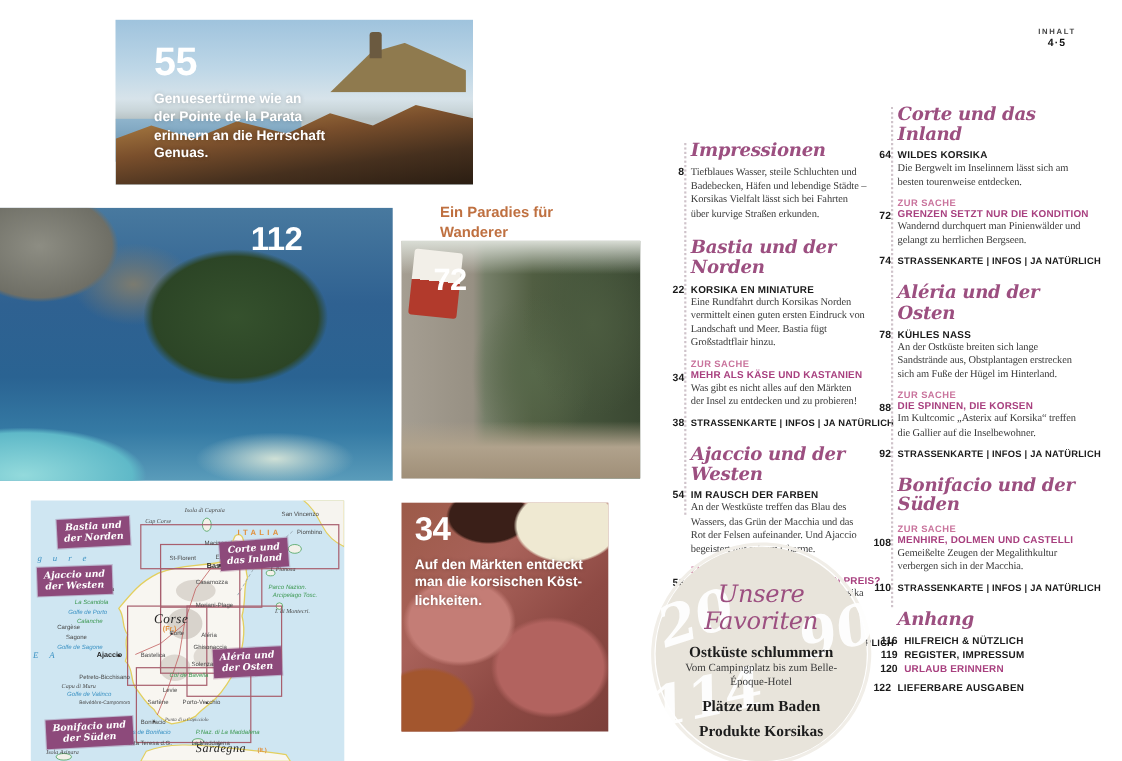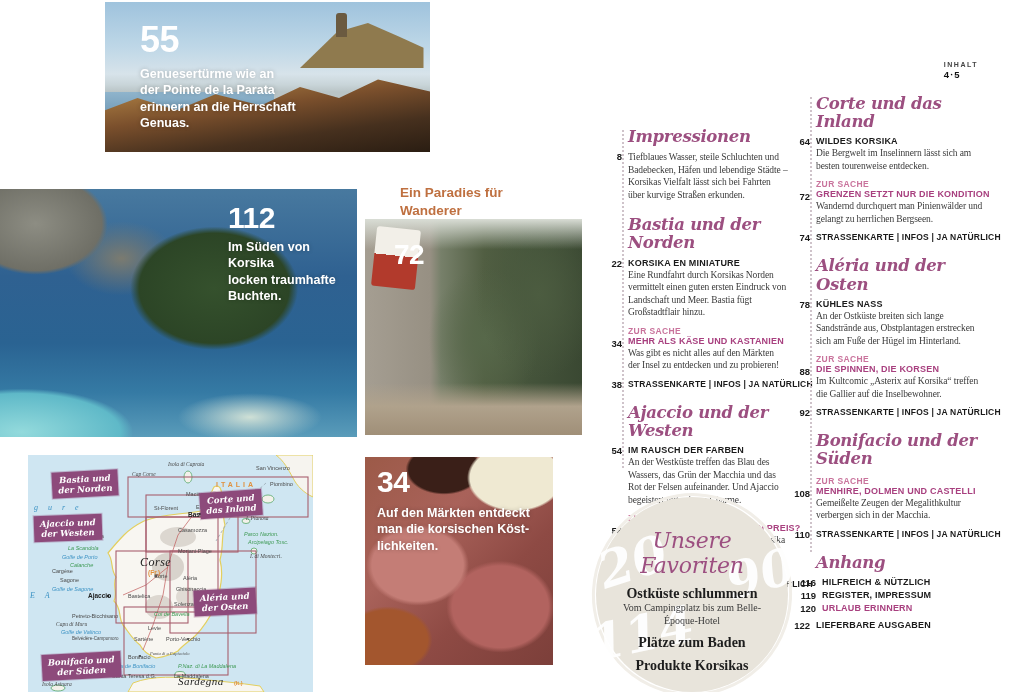--- a/index.html
+++ b/index.html
@@ -6,21 +6,21 @@
   body{width:1020px;height:692px;position:relative;overflow:hidden;background:#ffffff;
        font-family:"Liberation Sans",sans-serif;color:#1a1a1a;}
 
   
   .photo{position:absolute;overflow:hidden;}
   .photo-num{position:absolute;color:#fff;font-weight:bold;line-height:1;z-index:3;
              font-family:"Liberation Sans",sans-serif;letter-spacing:-0.5px;}
   .photo-cap{position:absolute;color:#fff;font-weight:bold;font-size:12.5px;line-height:1.3;
              white-space:pre-line;z-index:3;text-shadow:0 0 4px rgba(0,0,0,.25);}
 
-  .p-tower{left:105px;top:2px;width:325px;height:150px;
+  .p-tower{left:105px;top:18px;width:325px;height:150px;
     background:linear-gradient(180deg,#9fc3dd 0%,#bed7e7 30%,#d7e3ea 48%,#c9d5d9 55%,#b9c4c6 60%);}
   .p-tower .rocks{position:absolute;left:0;right:0;bottom:0;height:62%;
     background:linear-gradient(172deg,#c49a5e 0%,#a97c42 25%,#7a4f2c 50%,#46301e 75%,#2a1d12 100%);
     clip-path:polygon(0 55%,10% 42%,22% 55%,34% 38%,48% 50%,60% 30%,72% 42%,84% 22%,100% 35%,100% 100%,0 100%);}
   .p-tower .sea{position:absolute;left:0;bottom:14%;width:52%;height:26%;
     background:linear-gradient(180deg,#8fb4cc,#5d89a8);}
   .p-tower .tower{position:absolute;left:71%;top:7%;width:11px;height:24px;background:#6b5a40;
     border-radius:3px 3px 0 0;}
   .p-tower .hill{position:absolute;left:60%;top:14%;width:38%;height:30%;background:#8f7a4e;
     clip-path:polygon(0 100%,30% 20%,55% 0,80% 30%,100% 55%,100% 100%);}
@@ -48,21 +48,21 @@
     radial-gradient(64px 42px at 42% 6%,#3a1f18 0 55%,rgba(0,0,0,0) 60%),
     radial-gradient(95px 75px at 28% 52%,#c47d76 0 48%,rgba(0,0,0,0) 54%),
     radial-gradient(100px 85px at 72% 72%,#b2635f 0 48%,rgba(0,0,0,0) 54%),
     radial-gradient(80px 60px at 12% 88%,#a3562e 0 50%,rgba(0,0,0,0) 56%),
     linear-gradient(135deg,#9c5a48 0%,#a9625a 35%,#8e4a44 65%,#7c3f3a 100%);}
 
   .paradies{position:absolute;left:400px;top:184px;color:#bf7040;font-weight:bold;
     font-size:13.5px;line-height:1.3;white-space:pre-line;}
 
   
-  .inhalt{position:absolute;right:42px;top:26px;text-align:left;margin-top:35px;}
+  .inhalt{position:absolute;right:42px;top:26px;text-align:center;}
   .inhalt .l1{font-size:7px;letter-spacing:1.5px;color:#444;font-weight:bold;}
   .inhalt .l2{font-size:9.5px;font-weight:bold;color:#111;letter-spacing:1px;margin-top:1px;}
 
   
   .toc-col{position:absolute;}
   .toc-col1{left:598px;top:128px;width:190px;}
   .toc-col2{left:786px;top:95px;width:202px;}
   .toc-rule{position:absolute;left:24px;top:2px;width:0;border-left:2px dotted #cfc3ca;}
   .toc-col1 .toc-rule{height:338px;}
   .toc-col2 .toc-rule{height:455px;}
@@ -129,23 +129,20 @@
   <div class="rocks"></div>
   <div class="photo-num" style="left:35px;top:20px;font-size:36px;">55</div>
   <div class="photo-cap" style="left:35px;top:64px;">Genuesertürme wie an
 der Pointe de la Parata
 erinnern an die Herrschaft
 Genuas.</div>
 </div>
 
 <div class="photo p-beach">
   <div class="photo-num" style="left:228px;top:14px;font-size:30px;">112</div>
-  <div class="photo-cap" style="left:228px;top:50px;">Im Süden von Korsika
-locken traumhafte
-Buchten.</div>
 </div>
 
 <div class="paradies">Ein Paradies für
 Wanderer</div>
 <div class="photo p-hike">
   <div class="blaze"></div>
   <div class="trail"></div>
   <div class="photo-num" style="left:29px;top:22px;font-size:28px;">72</div>
 </div>
 

